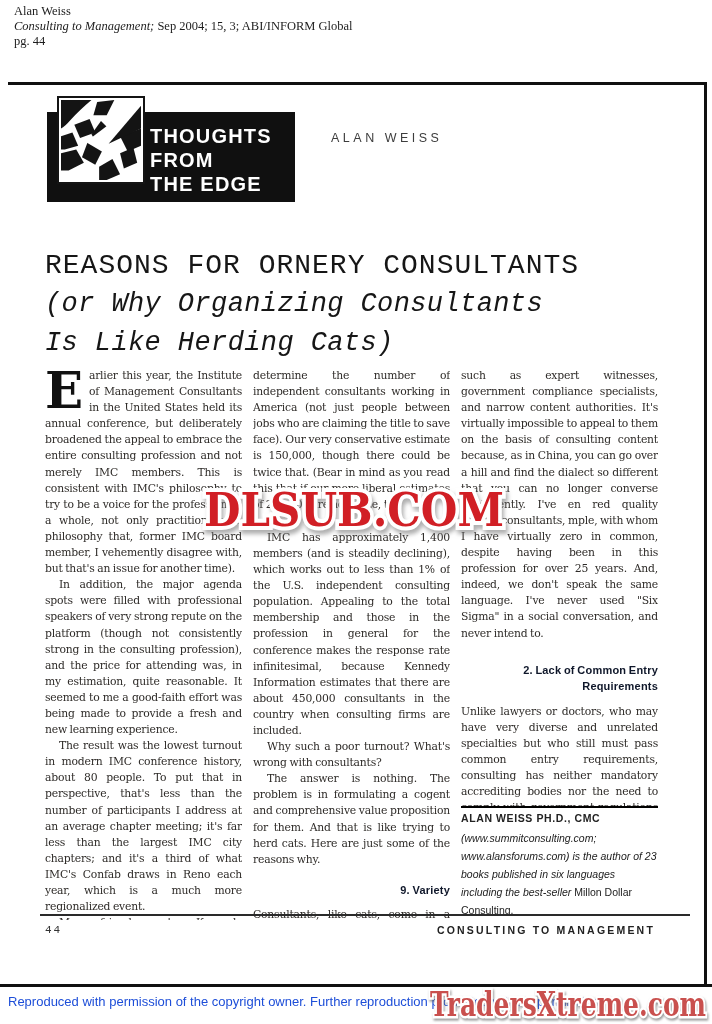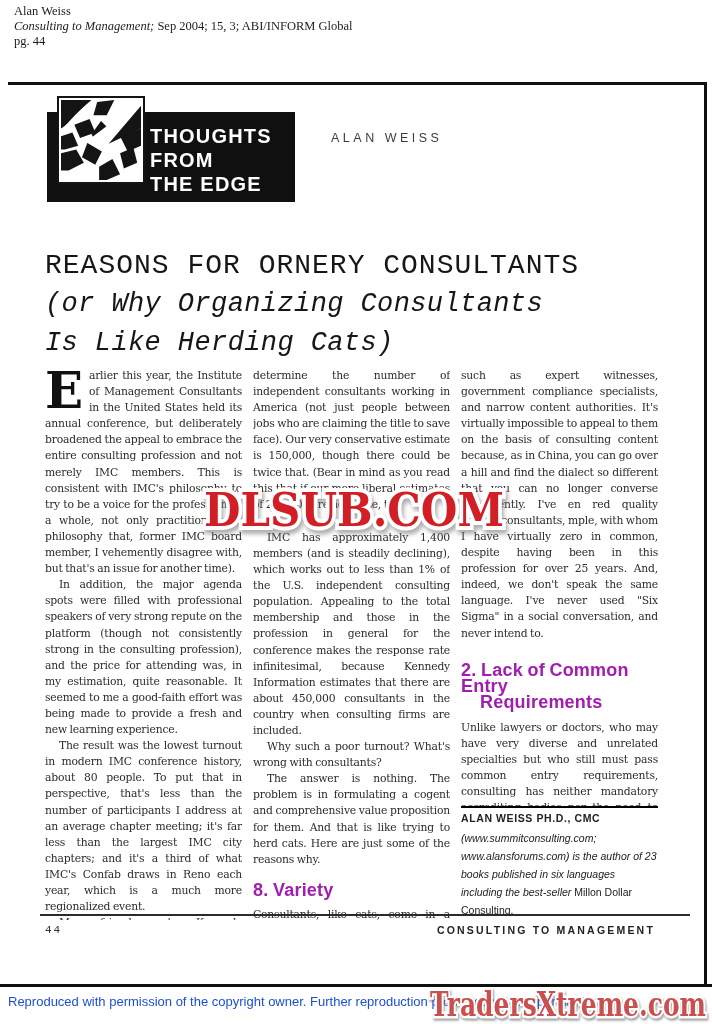--- a/index.html
+++ b/index.html
@@ -34,22 +34,22 @@
        font-family:"DejaVu Serif",serif;font-size:10.8px;line-height:16.1px;
        letter-spacing:-.2px;word-spacing:-.6px;text-align:justify;color:#2e2b28;}
   .col p{margin:0;}
   .col p.ind{text-indent:14px;}
   #col1{left:45px;height:552px;}
   #col2{left:253px;height:552px;}
   #col3{left:461px;height:438px;}
   .dropcap{float:left;font-family:"DejaVu Serif",serif;font-weight:bold;font-size:50px;
            line-height:42px;padding:2px 6px 0 0;color:#111;}
   .gapline{height:17px;}
-  .h-num{font-family:"Liberation Sans",sans-serif;font-weight:bold;font-size:18px;
-         letter-spacing:.2px;color:#a21caf;text-align:left;text-indent:0;}
+  .h-num{font-family:"Liberation Sans",sans-serif;font-weight:bold;font-size:11px;
+         letter-spacing:.2px;color:#0f172a;text-align:right;text-indent:0;}
   #col2 .h-num{margin:14px 0 9px 0;}
   #col3 .h-num{margin:20px 0 0 0;}
   #col3 .h-num2{margin:0 0 10px 19px;}
 
   
   .bio{position:absolute;left:461px;top:806px;width:197px;border-top:2px solid #000000;
        padding-top:4px;font-family:"Liberation Sans",sans-serif;color:#222;}
   .bio .nm{font-weight:bold;font-size:10.5px;letter-spacing:.6px;}
   .bio .tx{font-size:10.5px;line-height:18px;margin-top:5px;}
   .bio .it{font-style:italic;}
@@ -125,21 +125,21 @@
     <p class="ind">The result was the lowest turnout in modern IMC conference history, about 80 people. To put that in perspective, that's less than the number of participants I address at an average chapter meeting; it's far less than the largest IMC city chapters; and it's a third of what IMC's Confab draws in Reno each year, which is a much more regionalized event.</p>
     <p class="ind">My friends at Kennedy Information and I periodically sit down to try to</p>
   </div>
 
   <div class="col" id="col2">
     <p>determine the number of independent consultants working in America (not just people between jobs who are claiming the title to save face). Our very conservative estimate is 150,000, though there could be twice that. (Bear in mind as you read this that if our more liberal estimates of 250,000 are accurate, the</p>
     <div class="gapline"></div>
     <p class="ind">IMC has approximately 1,400 members (and is steadily declining), which works out to less than 1% of the U.S. independent consulting population. Appealing to the total membership and those in the profession in general for the conference makes the response rate infinitesimal, because Kennedy Information estimates that there are about 450,000 consultants in the country when consulting firms are included.</p>
     <p class="ind">Why such a poor turnout? What's wrong with consultants?</p>
     <p class="ind">The answer is nothing. The problem is in formulating a cogent and comprehensive value proposition for them. And that is like trying to herd cats. Here are just some of the reasons why.</p>
-    <p class="h-num">8.  Variety</p>
+    <p class="h-num">9.  Variety</p>
     <p>Consultants, like cats, come in a startling assortment. Solo practitioners range from generalists to narrow niches,</p>
   </div>
 
   <div class="col" id="col3">
     <p>such as expert witnesses, government compliance specialists, and narrow content authorities. It's virtually impossible to appeal to them on the basis of consulting content because, as in China, you can go over a hill and find the dialect so different that you can no longer converse intelligently. I've en red quality control consultants, mple, with whom I have virtually zero in common, despite having been in this profession for over 25 years. And, indeed, we don't speak the same language. I've never used "Six Sigma" in a social conversation, and never intend to.</p>
     <p class="h-num">2.  Lack of Common Entry</p>
     <p class="h-num h-num2">Requirements</p>
     <p>Unlike lawyers or doctors, who may have very diverse and unrelated specialties but who still must pass common entry requirements, consulting has neither mandatory accrediting bodies nor the need to comply with government regulations (because there aren't any,</p>
   </div>
 

